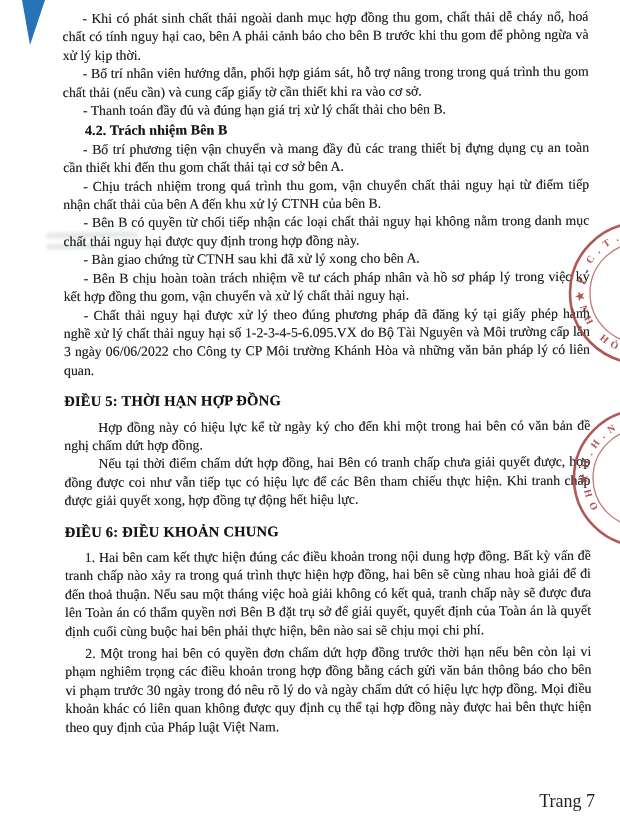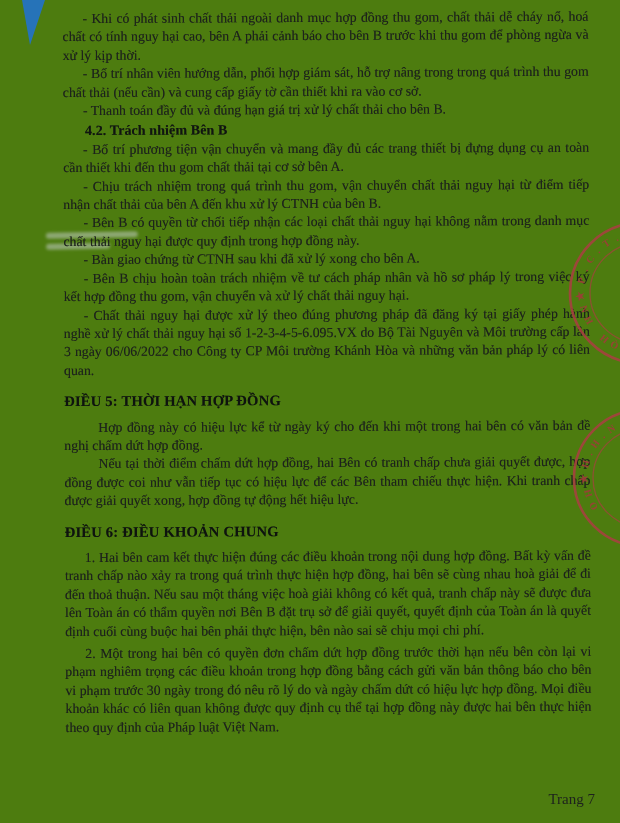--- a/index.html
+++ b/index.html
@@ -3,21 +3,21 @@
 <meta charset="utf-8">
 <style>
   html,body{margin:0;padding:0;}
   body{
     width:620px;height:823px;overflow:hidden;
     font-family:"Liberation Serif","DejaVu Serif",serif;
     background:#e9e9e9;
   }
   .page{
     position:relative;width:620px;height:823px;overflow:hidden;
-    background:#4d7c0f;
+    background:#ffffff;
   }
   .content{
     position:absolute;left:0;top:0;width:620px;
     padding:9px 30px 0 64px;box-sizing:border-box;
     font-size:13.8px;line-height:18.4px;color:#1d211d;
     transform:rotate(-0.25deg);
     text-shadow:0 0 .4px rgba(25,35,25,.55);
   }
   .para{margin:0;text-align:justify;text-indent:20px;}
   .wide-indent{text-indent:34px;}
@@ -25,21 +25,21 @@
   .heading-sub{
     margin:2px 0 0 22px;font-weight:700;color:#101510;
     font-size:14px;letter-spacing:.1px;
   }
   .heading-main{
     margin:12px 0 8px;font-weight:700;color:#0e130e;
     font-size:14.6px;letter-spacing:.2px;
   }
   .footer{
     position:absolute;right:25px;top:791px;
-    font-size:15px;color:#1d211d;
+    font-size:18px;color:#1d211d;
   }
   .corner-fold{position:absolute;left:0;top:0;}
   .stamp{position:absolute;overflow:hidden;opacity:.88;}
   .stamp .ring-outer{fill:none;stroke-width:2.6;}
   .stamp .ring-inner{fill:none;stroke-width:1.3;opacity:.8;}
   .stamp text{
     font-family:"Liberation Serif","DejaVu Serif",serif;
     font-weight:700;text-anchor:middle;dominant-baseline:middle;
   }
   .bleed{

